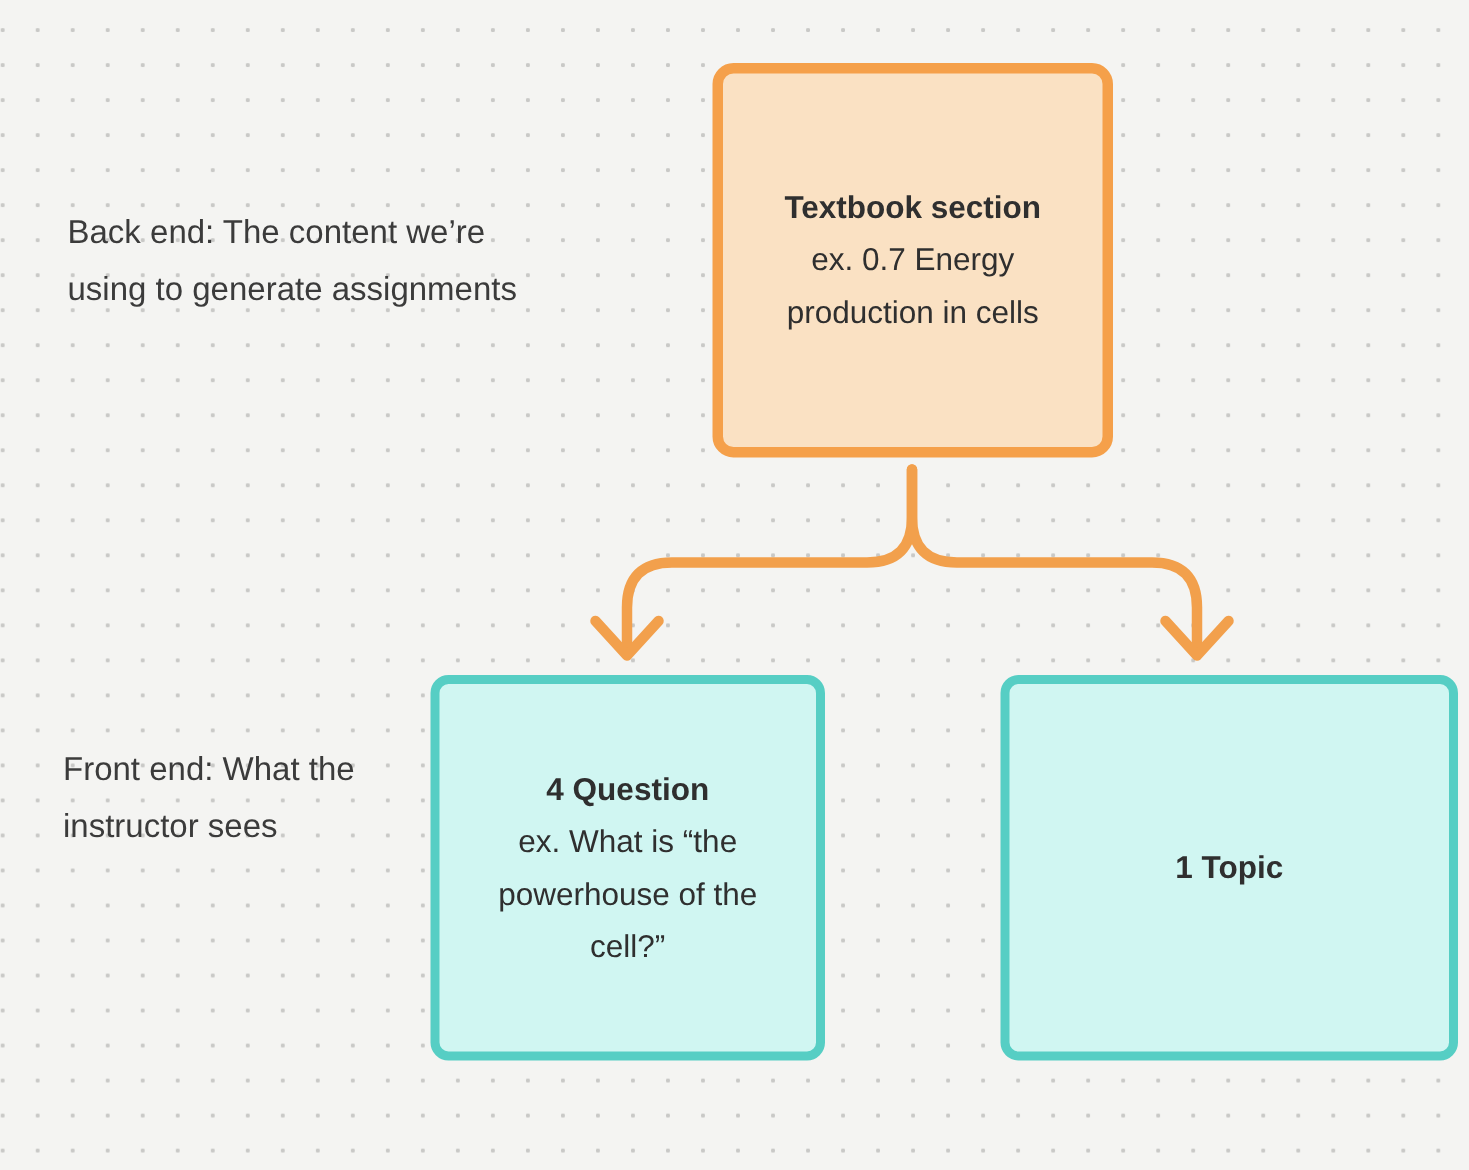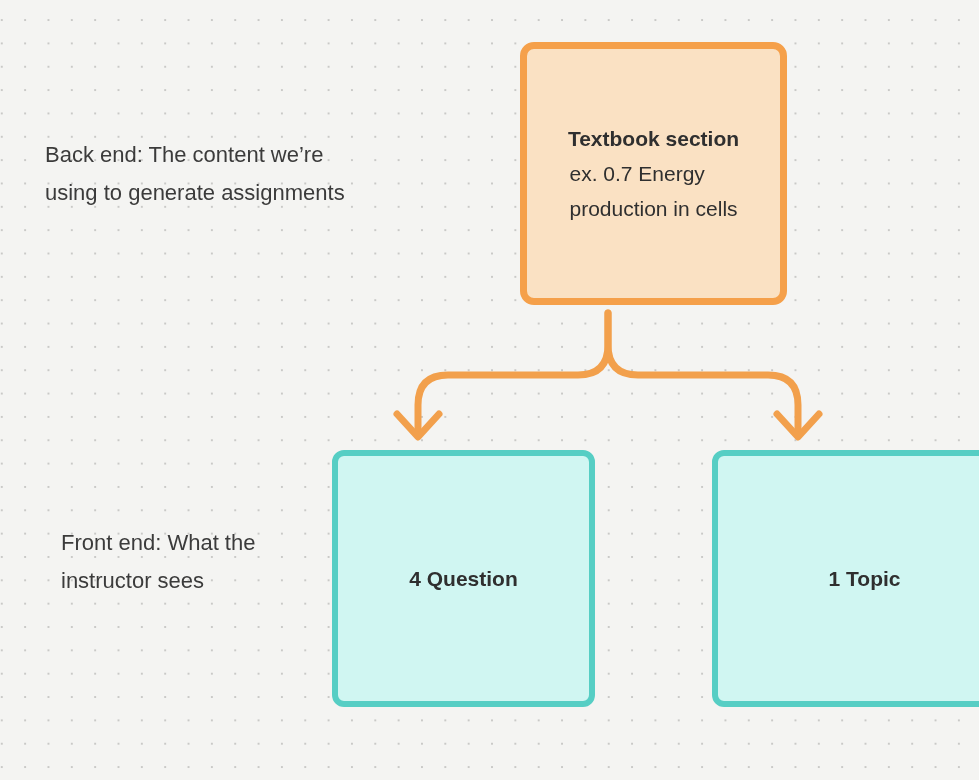--- a/index.html
+++ b/index.html
@@ -33,33 +33,33 @@
     stroke-linejoin: round;
   }
   .note {
     position: absolute;
     font-size: 22px;
     line-height: 38px;
     color: #3B3B3B;
     white-space: pre-line;
   }
   .note-back-end { left: 45px; top: 136px; }
-  .note-front-end { left: 61px; top: 494px; margin-top: 30px; }
+  .note-front-end { left: 42px; top: 494px; }
   .node {
     position: absolute;
     box-sizing: border-box;
     display: flex;
     flex-direction: column;
     justify-content: center;
     align-items: center;
+    text-align: center;
     font-size: 21px;
     line-height: 35px;
     color: #2F2F2F;
     border-radius: 14px;
-    margin-left: 45px;
   }
   .node-title { font-weight: 700; white-space: pre-line; }
   .node-subtitle { white-space: pre-line; }
   .node-orange {
     left: 475px; top: 42px;
     width: 267px; height: 263px;
     border: 7px solid #F5A04A;
     background: #FAE1C3;
   }
   .node-teal {
@@ -93,19 +93,22 @@
 instructor sees</div>
 
   <div class="node node-orange">
     <div class="node-title">Textbook section</div>
     <div class="node-subtitle">ex. 0.7 Energy
 production in cells</div>
   </div>
 
   <div class="node node-teal node-question">
     <div class="node-title">4 Question</div>
+    <div class="node-subtitle">ex. What is “the
+powerhouse of the
+cell?”</div>
   </div>
 
   <div class="node node-teal node-topic">
     <div class="node-title">1 Topic</div>
   </div>
 
 </div>
 
 </body></html>

